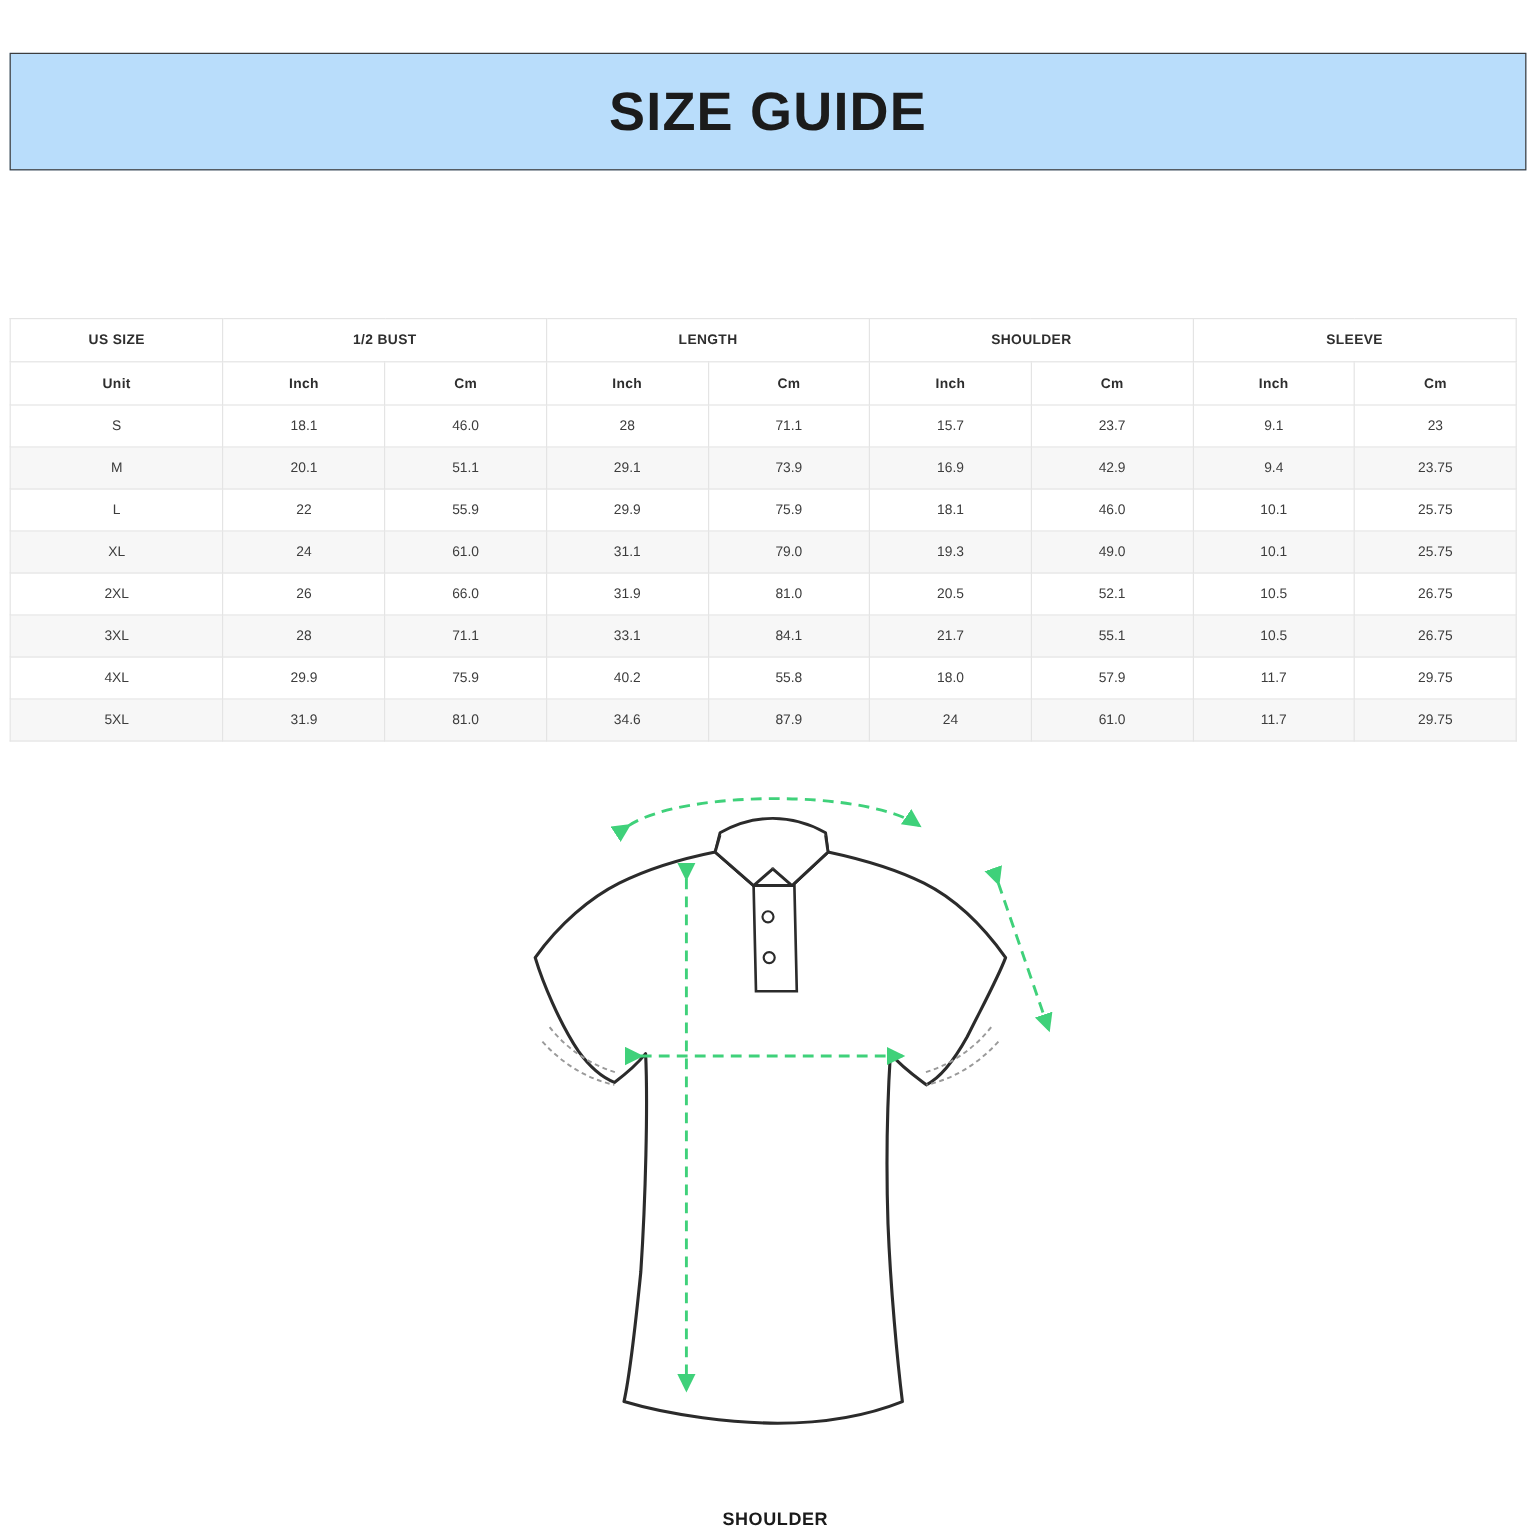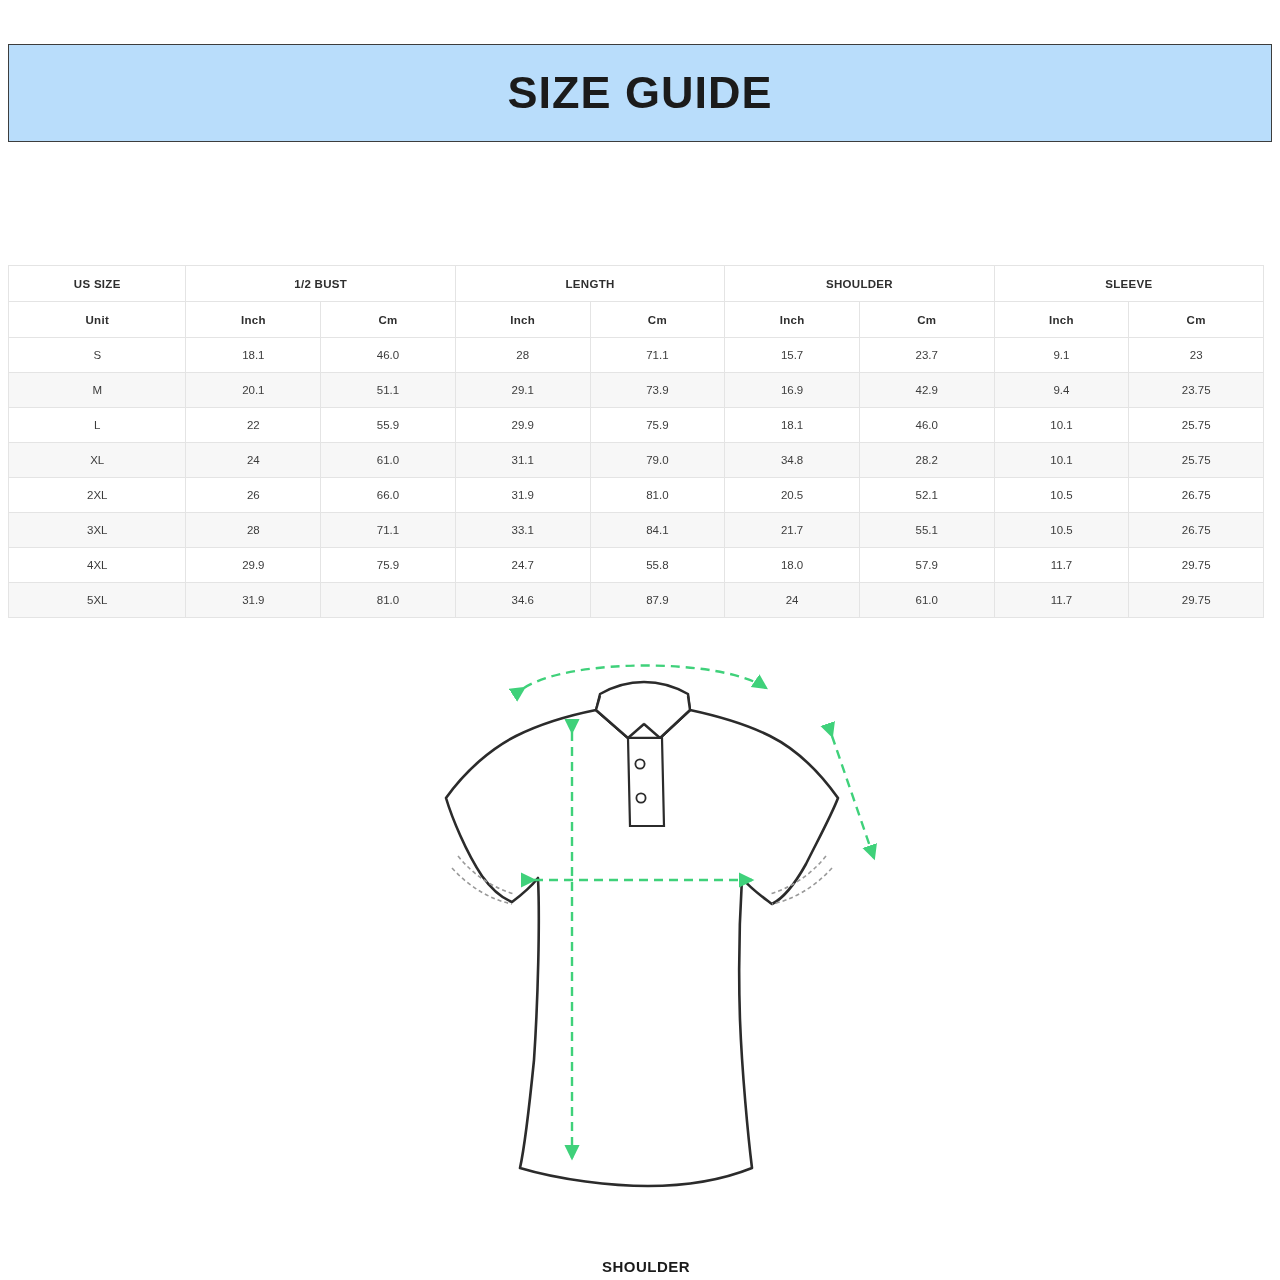--- a/index.html
+++ b/index.html
@@ -184,22 +184,22 @@
           <td>46.0</td>
           <td>10.1</td>
           <td>25.75</td>
         </tr>
         <tr class="alt">
           <td class="size-col">XL</td>
           <td>24</td>
           <td>61.0</td>
           <td>31.1</td>
           <td>79.0</td>
-          <td>34.8</td>
-          <td>28.2</td>
+          <td>19.3</td>
+          <td>49.0</td>
           <td>10.1</td>
           <td>25.75</td>
         </tr>
         <tr>
           <td class="size-col">2XL</td>
           <td>26</td>
           <td>66.0</td>
           <td>31.9</td>
           <td>81.0</td>
           <td>20.5</td>
@@ -215,21 +215,21 @@
           <td>84.1</td>
           <td>21.7</td>
           <td>55.1</td>
           <td>10.5</td>
           <td>26.75</td>
         </tr>
         <tr>
           <td class="size-col">4XL</td>
           <td>29.9</td>
           <td>75.9</td>
-          <td>24.7</td>
+          <td>40.2</td>
           <td>55.8</td>
           <td>18.0</td>
           <td>57.9</td>
           <td>11.7</td>
           <td>29.75</td>
         </tr>
         <tr class="alt">
           <td class="size-col">5XL</td>
           <td>31.9</td>
           <td>81.0</td>

